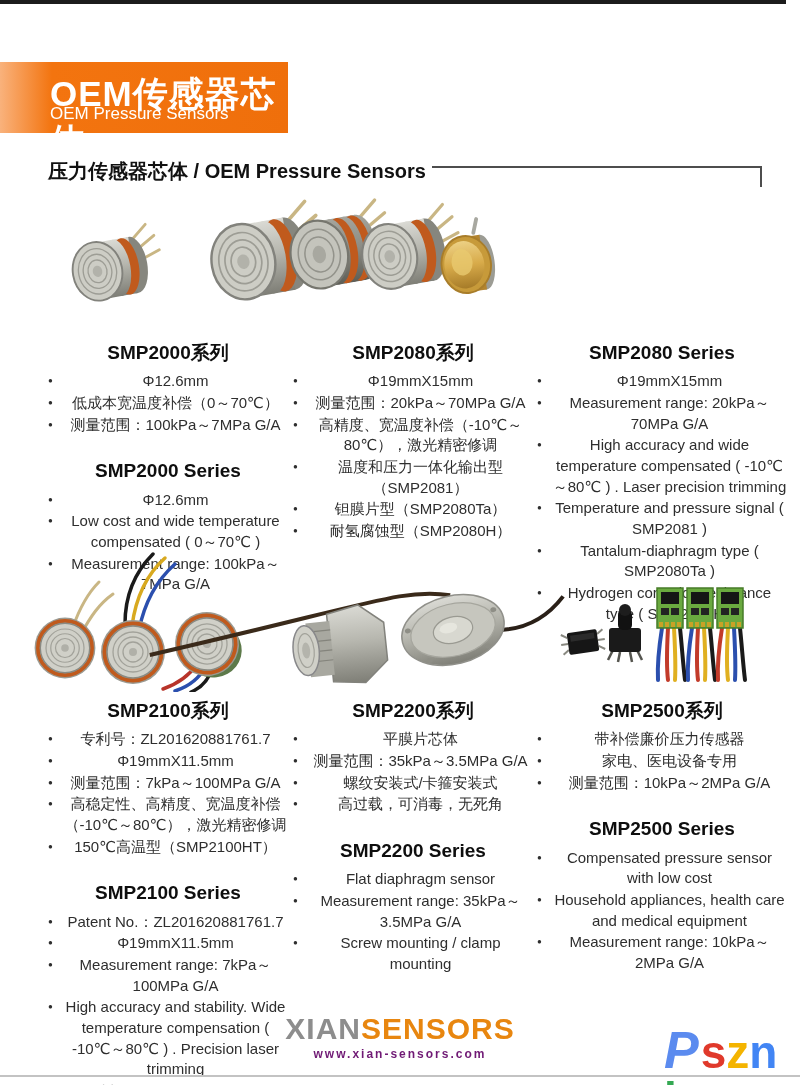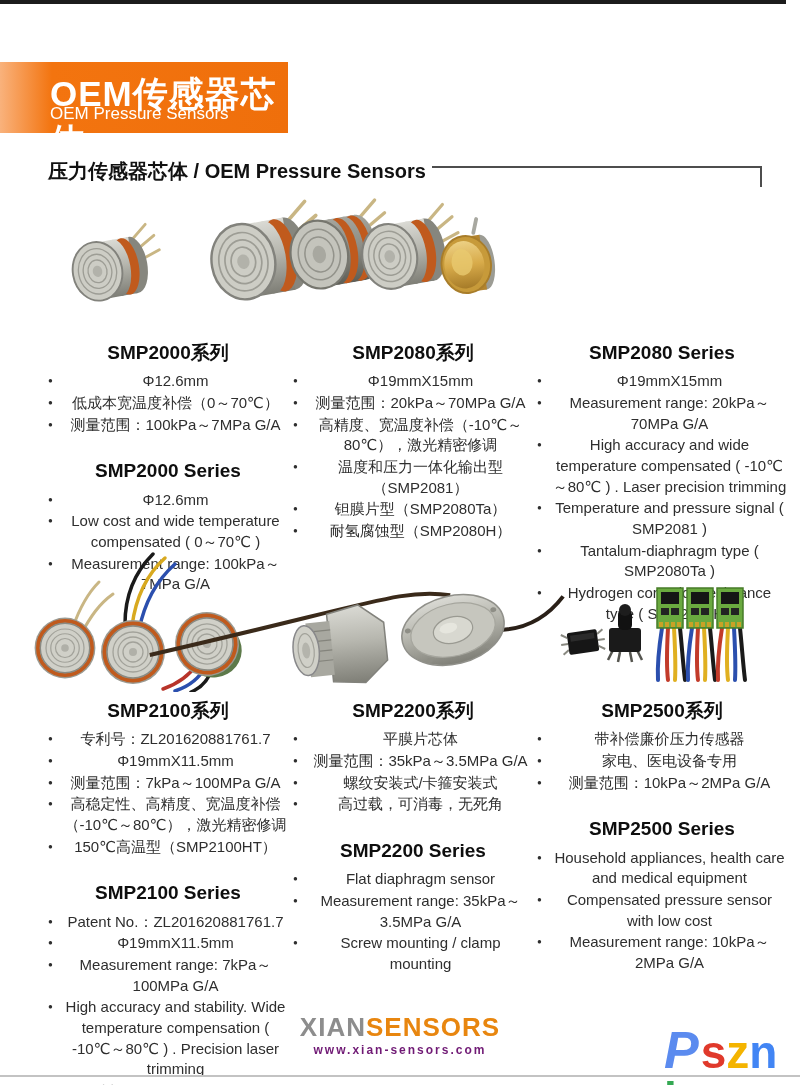--- a/index.html
+++ b/index.html
@@ -21,21 +21,21 @@
   
   .photo-strip{position:absolute;}
   
   .col{position:absolute;font-size:15px;color:#2e2e2e;line-height:1.38;text-align:center;}
   .block{margin-bottom:23px;}
   .block-title{font-size:19px;font-weight:bold;color:#0e0e0e;margin:0 0 5px 0;}
   .bullet{position:relative;padding-left:15px;margin:1px 0;}
   .bullet::before{content:"●";position:absolute;left:0;top:4px;font-size:8px;color:#2e2e2e;}
   
   .footer-logo{position:absolute;left:0;top:1014px;width:800px;text-align:center;}
-  .logo-line{font-size:26px;font-weight:800;letter-spacing:1px;line-height:1;}
+  .logo-line{font-size:30px;font-weight:800;letter-spacing:1px;line-height:1;}
   .logo-xian{color:#8d8d8d;}
   .logo-sensors{color:#e8860f;}
   .website{font-size:12px;color:#701a75;letter-spacing:2px;margin-top:3px;font-weight:bold;}
   
   .watermark{position:absolute;left:664px;top:1024px;font-size:46px;font-weight:bold;line-height:1;}
   .watermark .wl{display:inline-block;}
   .watermark .wl:first-child{font-style:italic;font-size:52px;margin-right:2px;}
 </style>
 </head>
 <body>
@@ -306,22 +306,22 @@
     </div>
   <div class="col" style="left:537px;top:698px;width:250px">
       <div class="block">
         <div class="block-title">SMP2500系列</div>
         <div class="bullet">带补偿廉价压力传感器</div>
         <div class="bullet">家电、医电设备专用</div>
         <div class="bullet">测量范围：10kPa～2MPa G/A</div>
       </div>
       <div class="block">
         <div class="block-title">SMP2500 Series</div>
+        <div class="bullet">Compensated pressure sensor with low cost</div>
         <div class="bullet">Household appliances, health care and medical equipment</div>
-        <div class="bullet">Compensated pressure sensor with low cost</div>
         <div class="bullet">Measurement range: 10kPa～2MPa G/A</div>
       </div>
     </div>
 
   <div class="footer-logo">
     <div class="logo-line">
       <span class="logo-xian">XIAN</span><span class="logo-sensors">SENSORS</span>
     </div>
     <div class="website">www.xian-sensors.com</div>
   </div>

